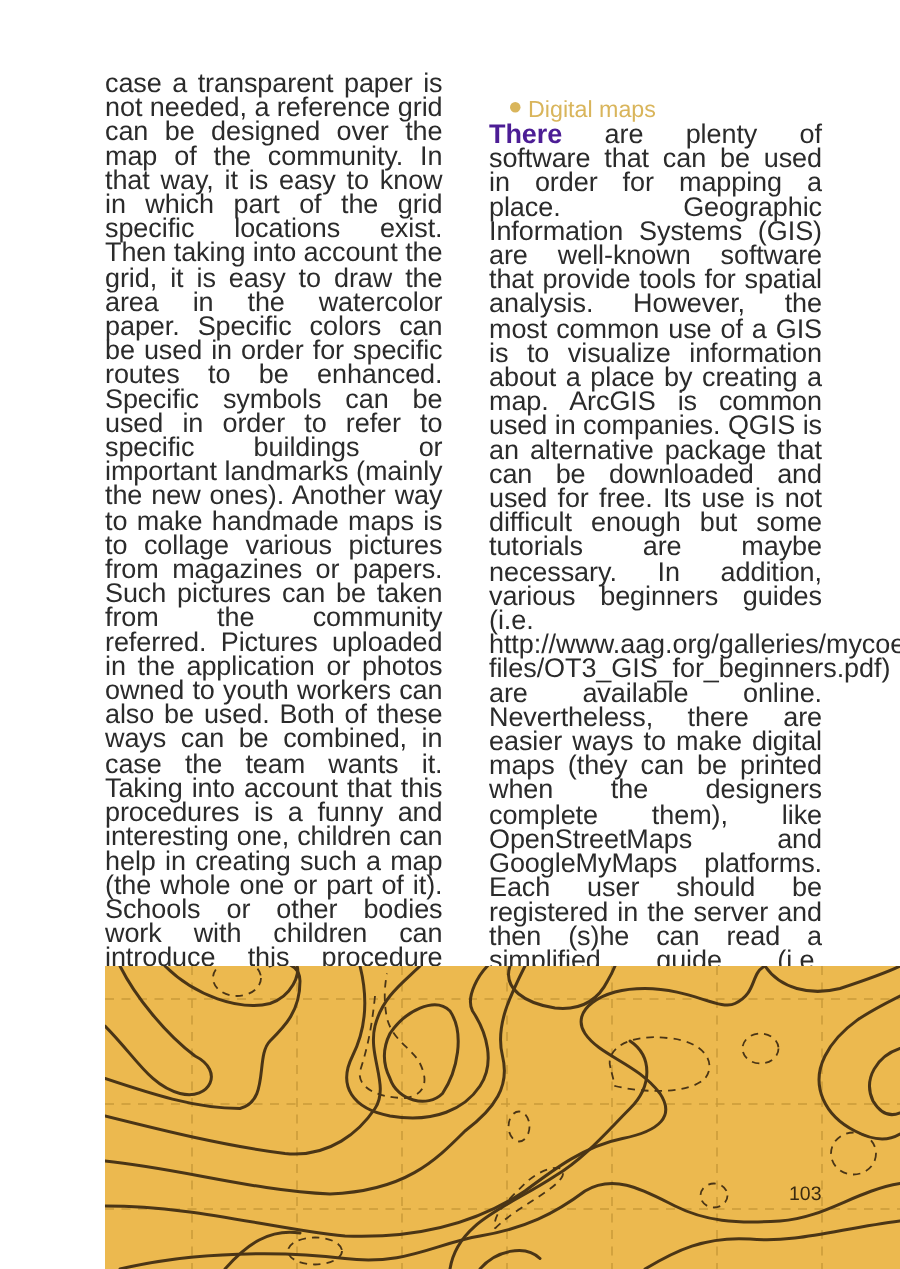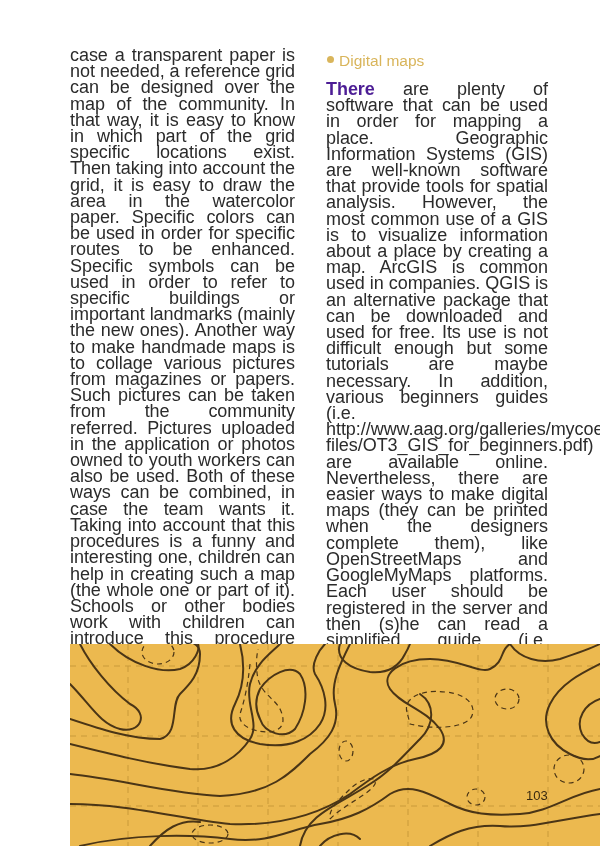--- a/index.html
+++ b/index.html
@@ -15,21 +15,21 @@
       line-height: 16.2px;
       text-align: justify;
       letter-spacing: -0.05px;
     }
     .col-left { left: 70px; top: 47px; width: 225px; }
     .col-right { left: 326px; top: 81px; width: 222px; }
     .col p { margin: 0; }
     .heading {
       position: absolute; left: 324px; top: 49px;
       font-size: 15.5px; font-weight: normal; color: #d9b55b;
-      margin: 3px; white-space: nowrap;
+      margin: 16px; white-space: nowrap;
     }
     .heading .bullet { display: inline-block; width: 7px; height: 7px; border-radius: 50%; background: #d9b55b; margin-right: 5px; vertical-align: middle; position: relative; top: -2px; }
     .lead { font-weight: bold; color: #4c1d95; }
     .map {
       position: absolute; left: 70px; top: 644px; width: 530px; height: 202px;
       background: #ecb94f; overflow: hidden;
     }
     .map svg { position: absolute; left: 0; top: 0; }
     .page-number {
       position: absolute; left: 526px; top: 788px;

